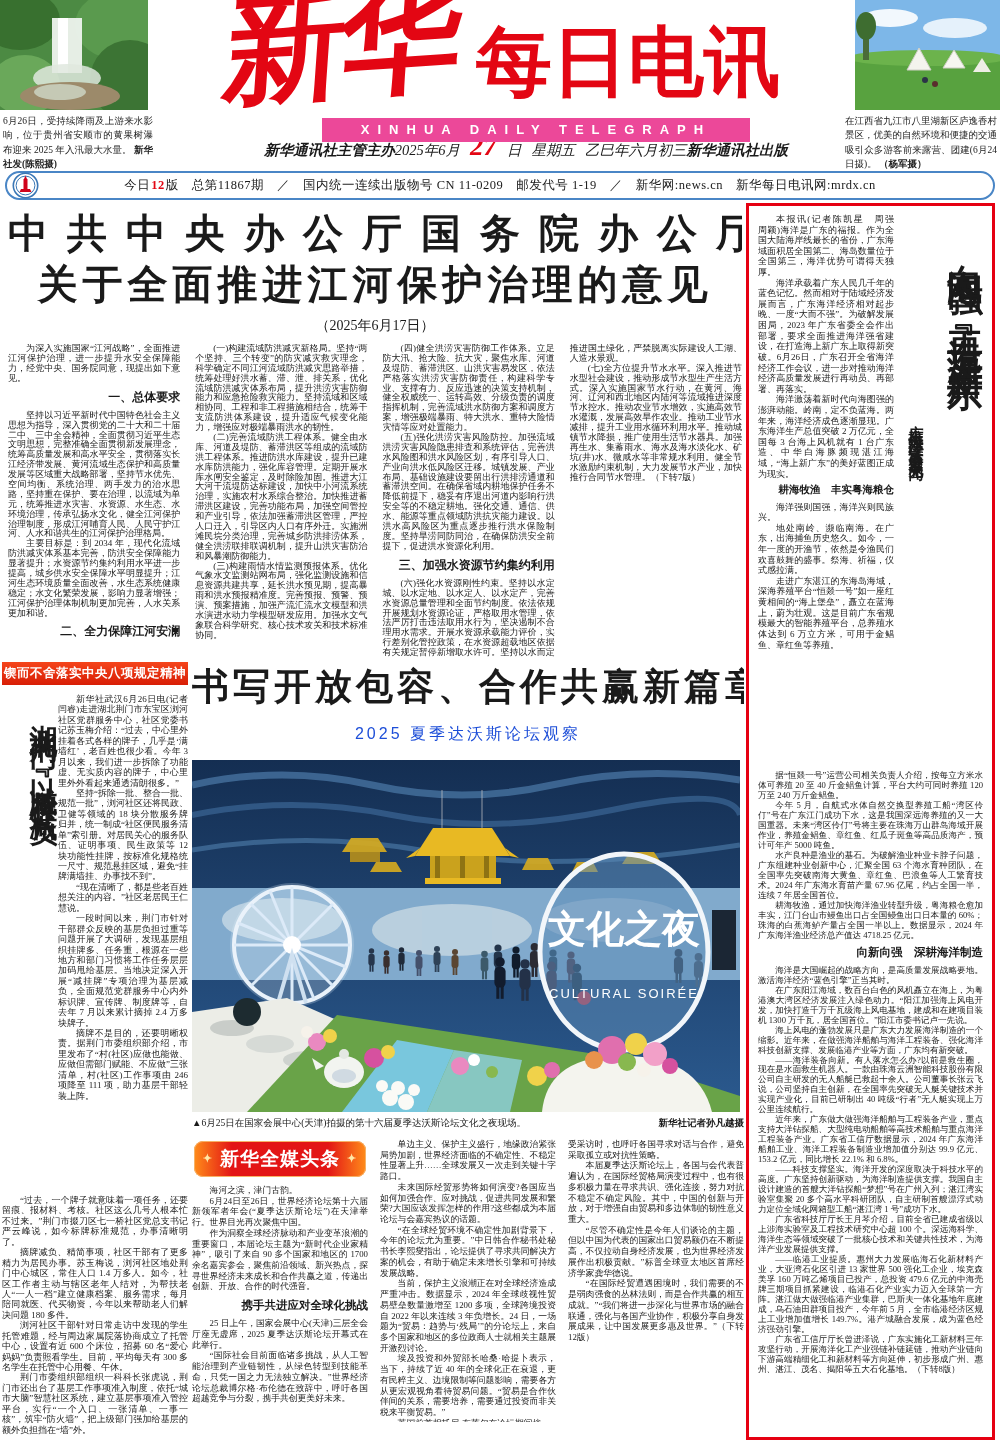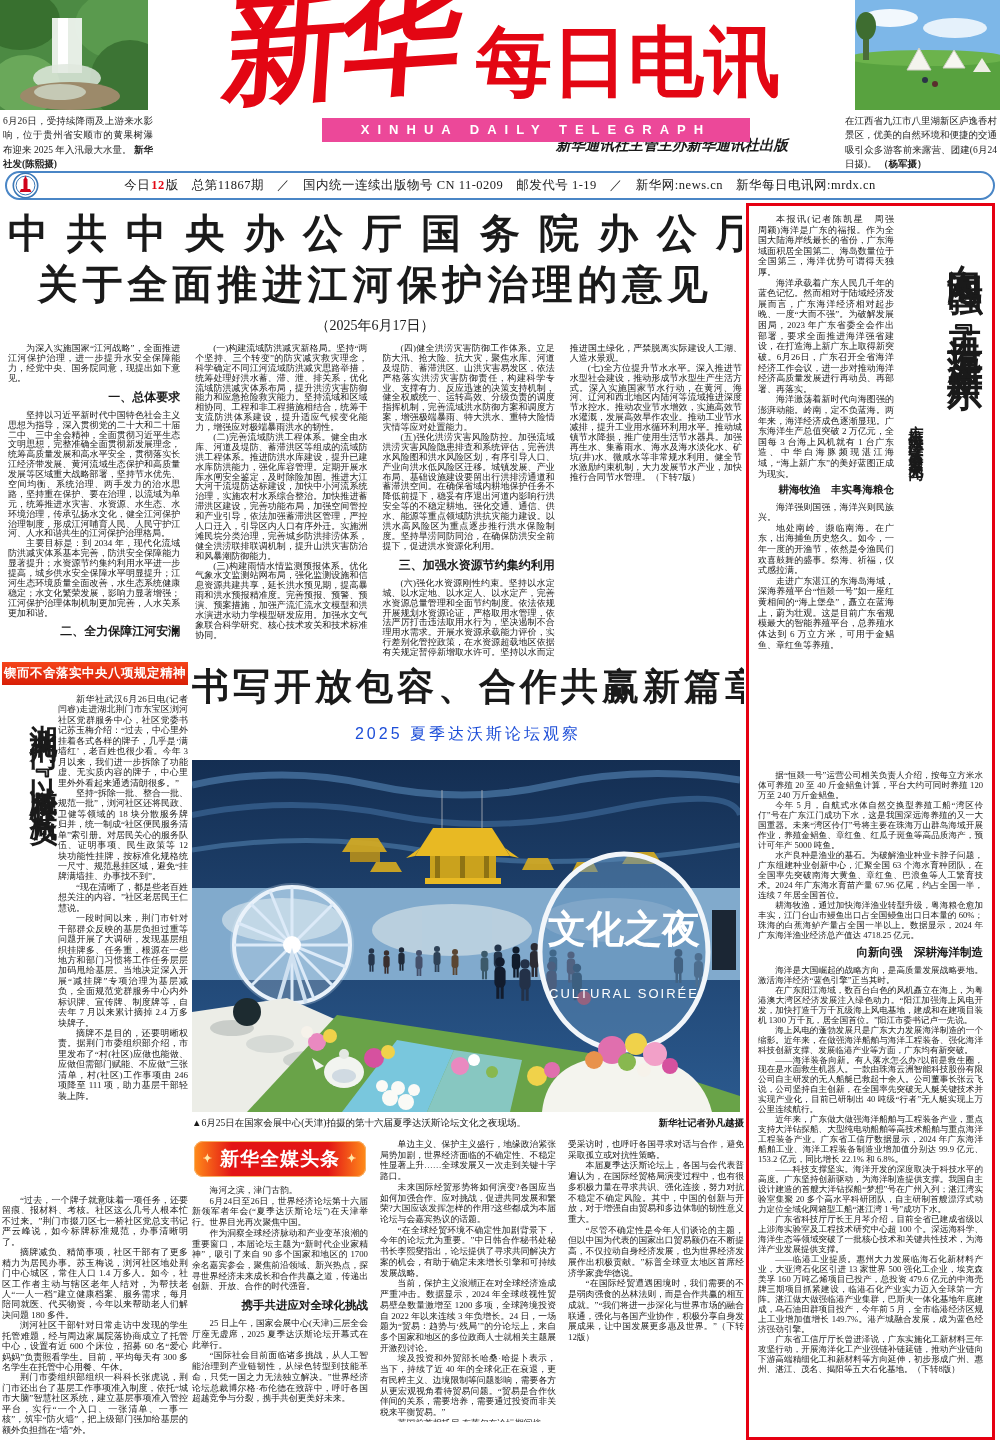--- a/index.html
+++ b/index.html
@@ -91,20 +91,27 @@
     <span>6月26日，受持续降雨及上游来水影响，位于贵州省安顺市的黄果树瀑布迎来 2025 年入汛最大水量。</span>
     <b>新华社发(陈熙摄)</b>
   </div>
 
   <div class="mast-center">
     <div class="brand-calli">新华</div>
     <div class="brand-rest">每日电讯</div>
     <div class="eng-bar">XINHUA DAILY TELEGRAPH</div>
     <div class="date-row">
       <span>新华通讯社主管主办</span>
+      <span class="date-mid">
+        <span>2025年6月</span>
+        <span class="date-day">27</span>
+        <span>日</span>
+        <span>星期五</span>
+        <span>乙巳年六月初三</span>
+      </span>
       <span>新华通讯社出版</span>
     </div>
   </div>
 
   <div class="photo-right">
     <svg width="145" height="110" viewBox="0 0 145 110">
       <rect width="145" height="60" fill="#7db7e8"></rect>
       <ellipse cx="35" cy="18" rx="28" ry="9" fill="#fff" opacity="0.9"></ellipse>
       <ellipse cx="100" cy="28" rx="32" ry="10" fill="#fff" opacity="0.8"></ellipse>
       <rect y="55" width="145" height="55" fill="#58a23f"></rect>

